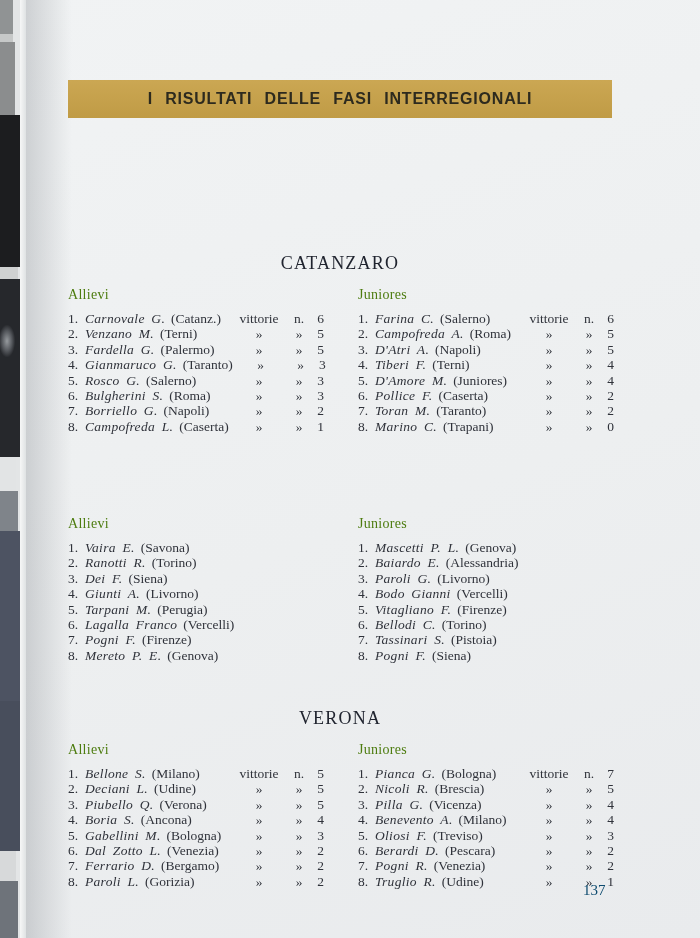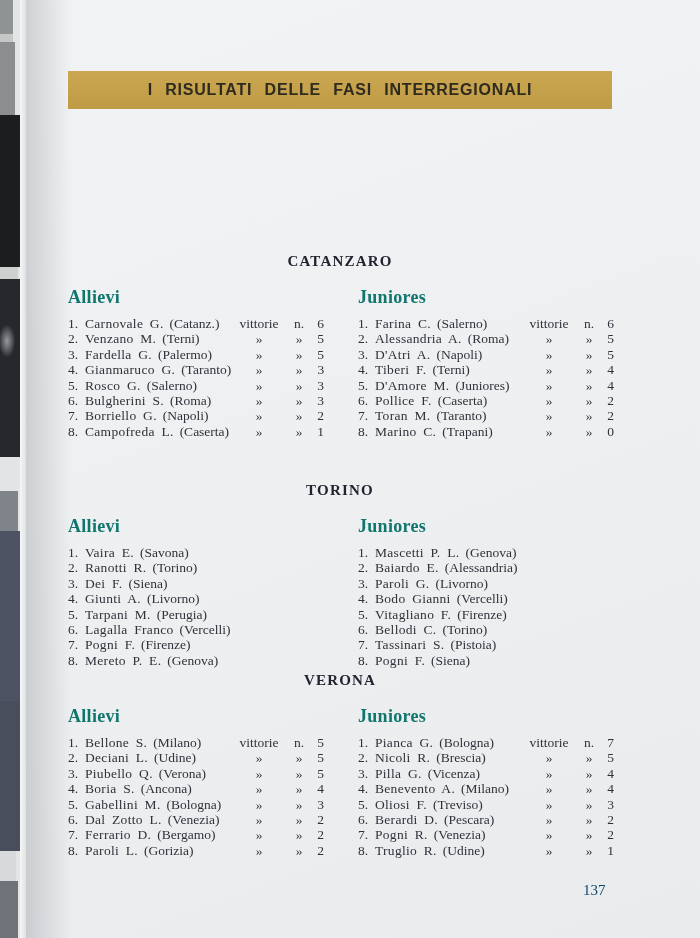--- a/index.html
+++ b/index.html
@@ -28,42 +28,42 @@
   .b8  { top: 531px; height: 170px; width: 20px; background: #4d5362; }
   .b9  { top: 701px; height: 150px; width: 20px; background: #484e5c; }
   .b10 { top: 851px; height: 30px; width: 16px; background: #d7d9da; }
   .b11 { top: 881px; height: 57px; width: 18px; background: #6e737a; }
   .page-edge { position: absolute; left: 20px; top: 0; width: 6px; height: 100%;
          background: linear-gradient(to right, #f6f7f7, #dfe2e3); }
   .spine-shadow { position: absolute; left: 26px; top: 0; width: 46px; height: 100%;
          background: linear-gradient(to right, rgba(125,130,136,0.30), rgba(238,240,241,0)); }
 
   
-  .banner { position: absolute; left: 68px; top: 71px; width: 544px; height: 38px;
+  .banner { position: absolute; left: 68px; top: 80px; width: 544px; height: 38px;
             background: linear-gradient(#cba753, #c09b45);
             display: flex; align-items: center; justify-content: center; }
   .banner-title { font-family: "Liberation Sans", sans-serif; font-weight: 700;
             font-size: 16px; letter-spacing: 0.8px; word-spacing: 7px; color: #2d2a1e; }
 
   
   .sec { position: absolute; left: 68px; width: 544px; }
   .sec-0 { top: 253px; height: 200px; }
   .sec-1 { top: 482px; height: 200px; }
-  .sec-2 { top: 672px; height: 200px; }
-  .sec-title { margin: 0; text-align: center; font-size: 15px; font-weight: 700;
+  .sec-2 { top: 708px; height: 200px; }
+  .sec-title { margin: 0; text-align: center; font-size: 18px; font-weight: 400;
             letter-spacing: 1.2px; color: #20242f; }
   .col { position: absolute; top: 34px; width: 256px; }
   .col-left  { left: 0; }
   .col-right { left: 290px; }
-  .col-hdr { margin: 0 0 8px 0; font-size: 18px; font-weight: 700; color: #0f766e; letter-spacing: 0.3px; }
+  .col-hdr { margin: 0 0 8px 0; font-size: 14px; font-weight: 400; color: #4d7c0f; letter-spacing: 0.3px; }
 
   .row { display: flex; align-items: baseline; height: 15.4px; font-size: 13.5px;
          white-space: nowrap; color: #2f323a; }
   .num   { width: 17px; flex: 0 0 auto; }
-  .name  { letter-spacing: 0.3px; word-spacing: 3px; }
+  .name  { font-style: italic; letter-spacing: 0.3px; word-spacing: 3px; }
   .place { margin-left: 6px; }
   .wins  { margin-left: auto; display: flex; align-items: baseline; flex: 0 0 auto; }
   .vit   { width: 56px; text-align: center; }
   .ncell { width: 24px; text-align: center; }
   .count { width: 13px; text-align: right; }
 
   .page-number { position: absolute; left: 583px; top: 882px; font-size: 15px; color: #0c4a6e; }
 </style>
 </head>
 <body>
@@ -184,21 +184,21 @@
           <span class="name">Farina C.</span>
           <span class="place">(Salerno)</span>
           <span class="wins">
             <span class="vit">vittorie</span>
             <span class="ncell">n.</span>
             <span class="count">6</span>
           </span>
         </div>
         <div class="row">
           <span class="num">2.</span>
-          <span class="name">Alessandria A.</span>
+          <span class="name">Campofreda A.</span>
           <span class="place">(Roma)</span>
           <span class="wins">
             <span class="vit">»</span>
             <span class="ncell">»</span>
             <span class="count">5</span>
           </span>
         </div>
         <div class="row">
           <span class="num">3.</span>
           <span class="name">D'Atri A.</span>
@@ -257,21 +257,20 @@
             <span class="vit">»</span>
             <span class="ncell">»</span>
             <span class="count">0</span>
           </span>
         </div>
       </div>
   </div>
 </section>
 
 <section class="sec sec-1">
-  <h2 class="sec-title">TORINO</h2>
   <div class="col col-left">
     <h3 class="col-hdr">Allievi</h3>
     <div class="rows">
         <div class="row">
           <span class="num">1.</span>
           <span class="name">Vaira E.</span>
           <span class="place">(Savona)</span>
         </div>
         <div class="row">
           <span class="num">2.</span>

